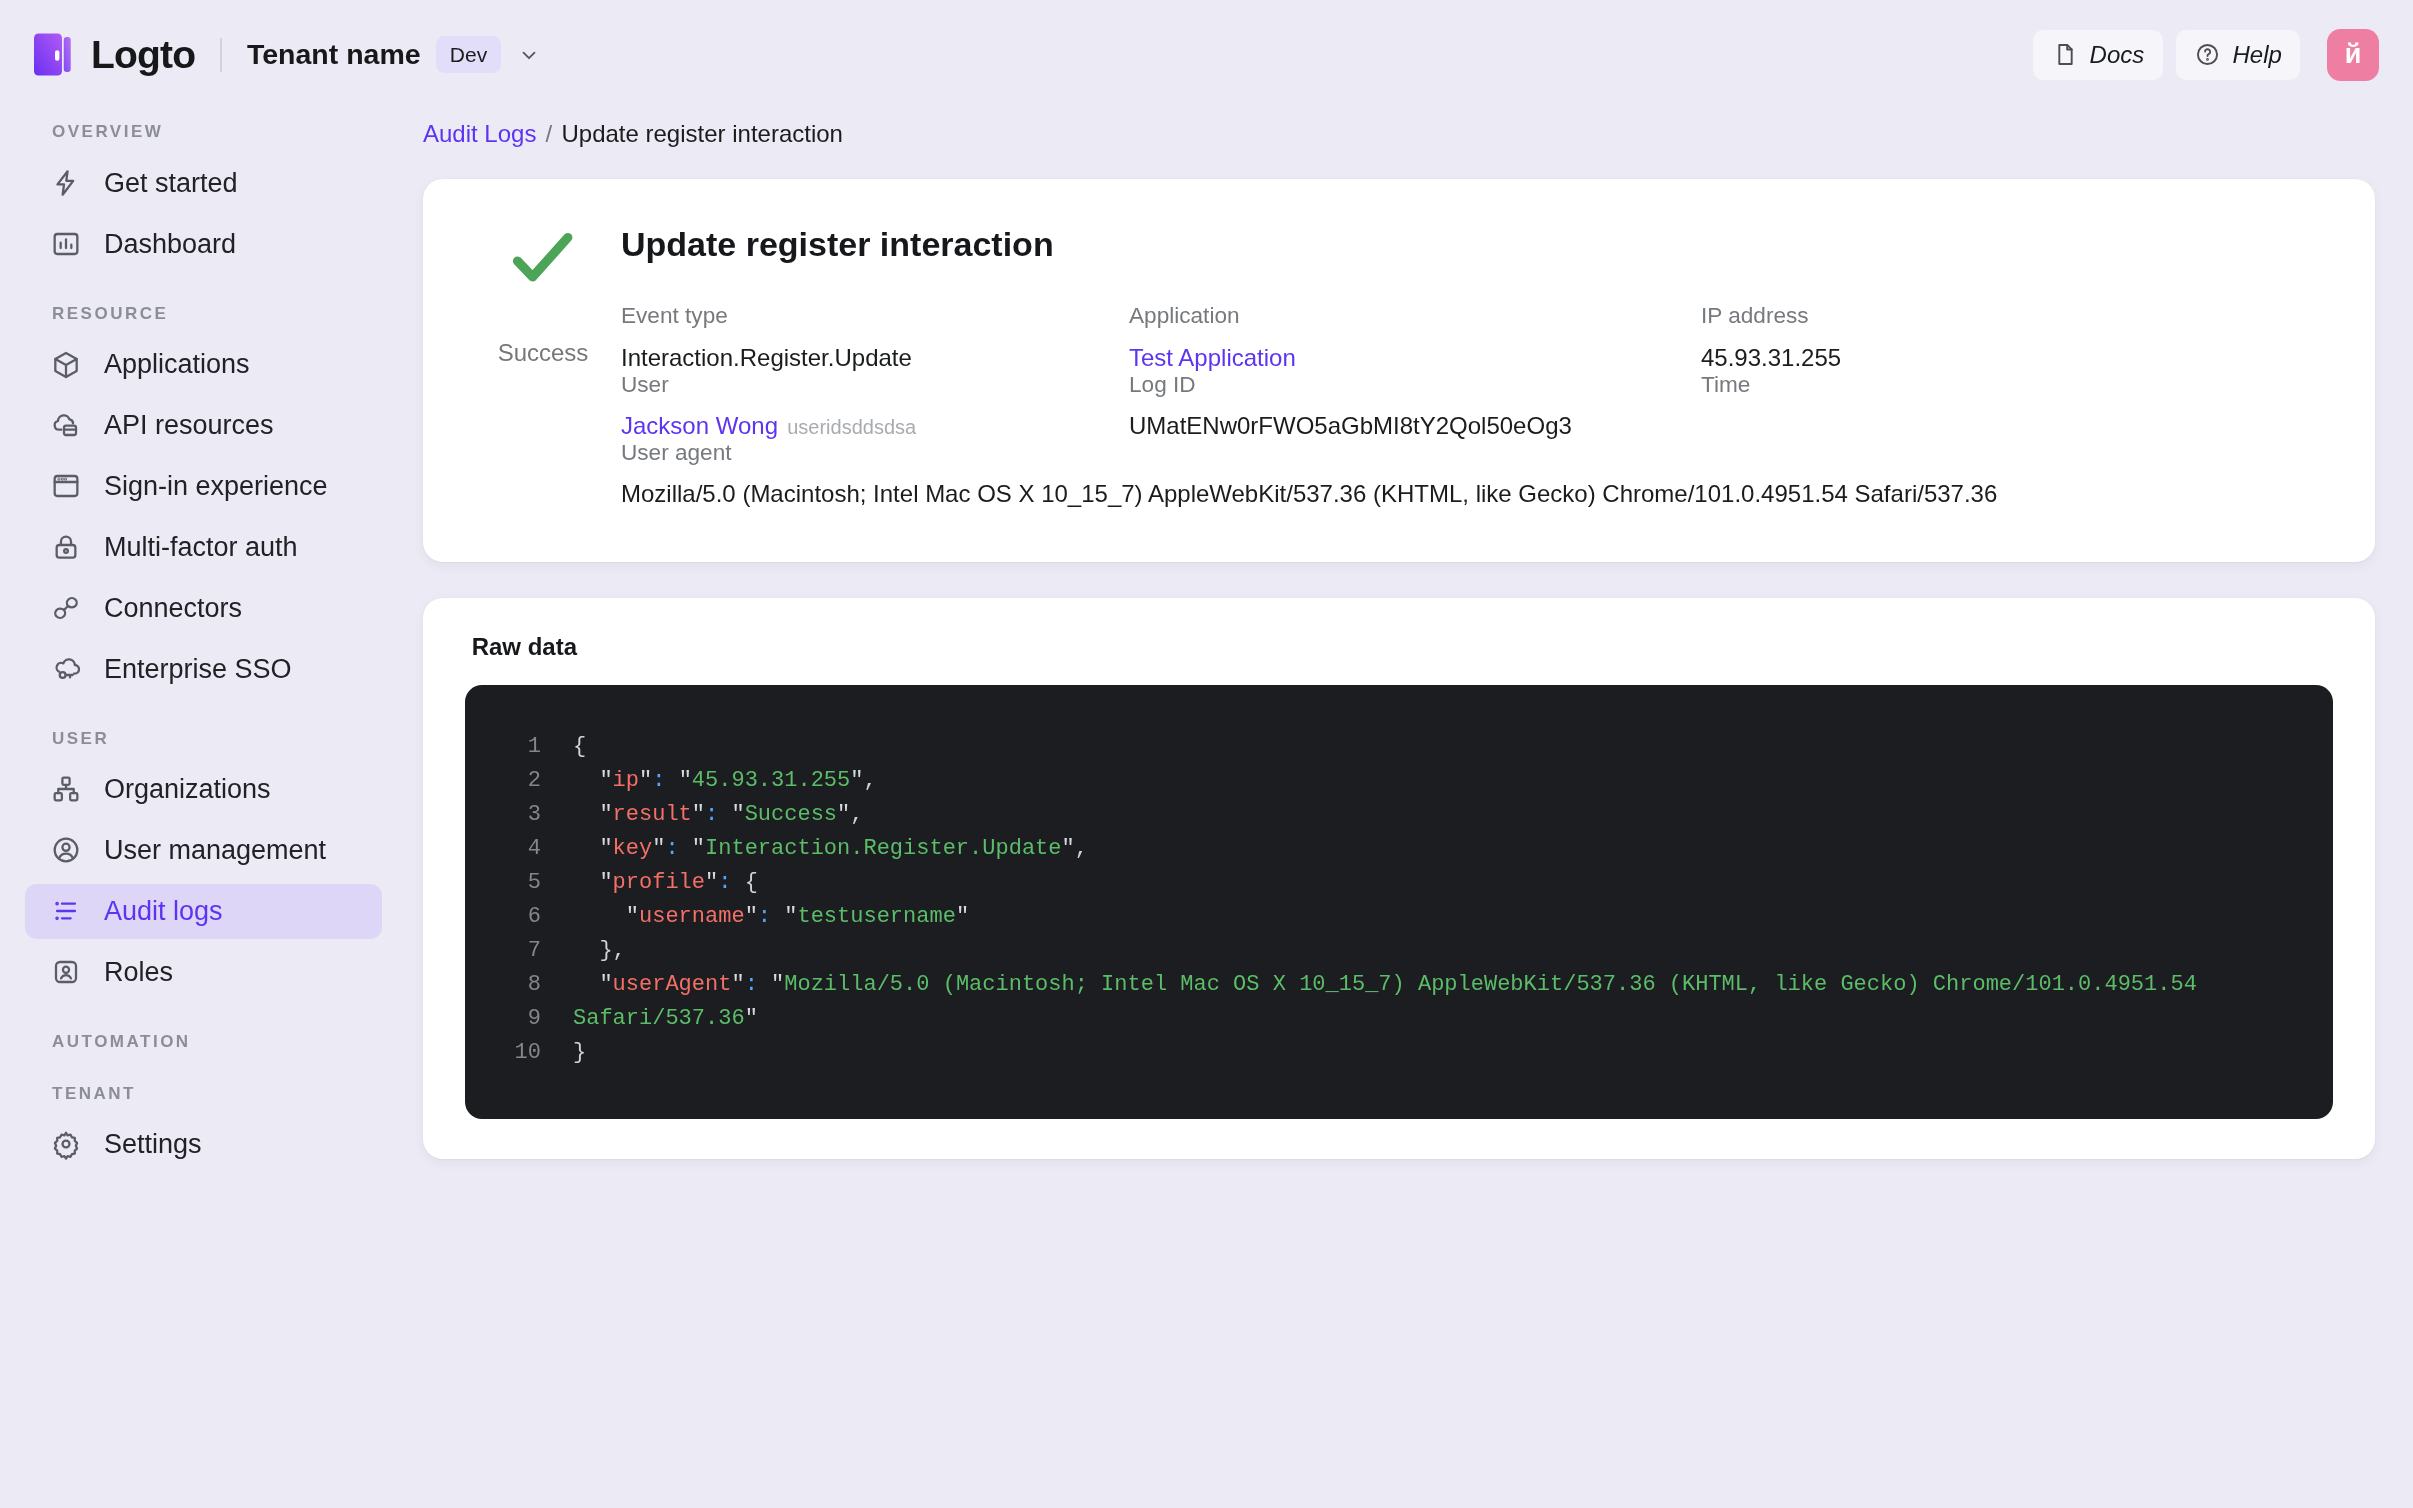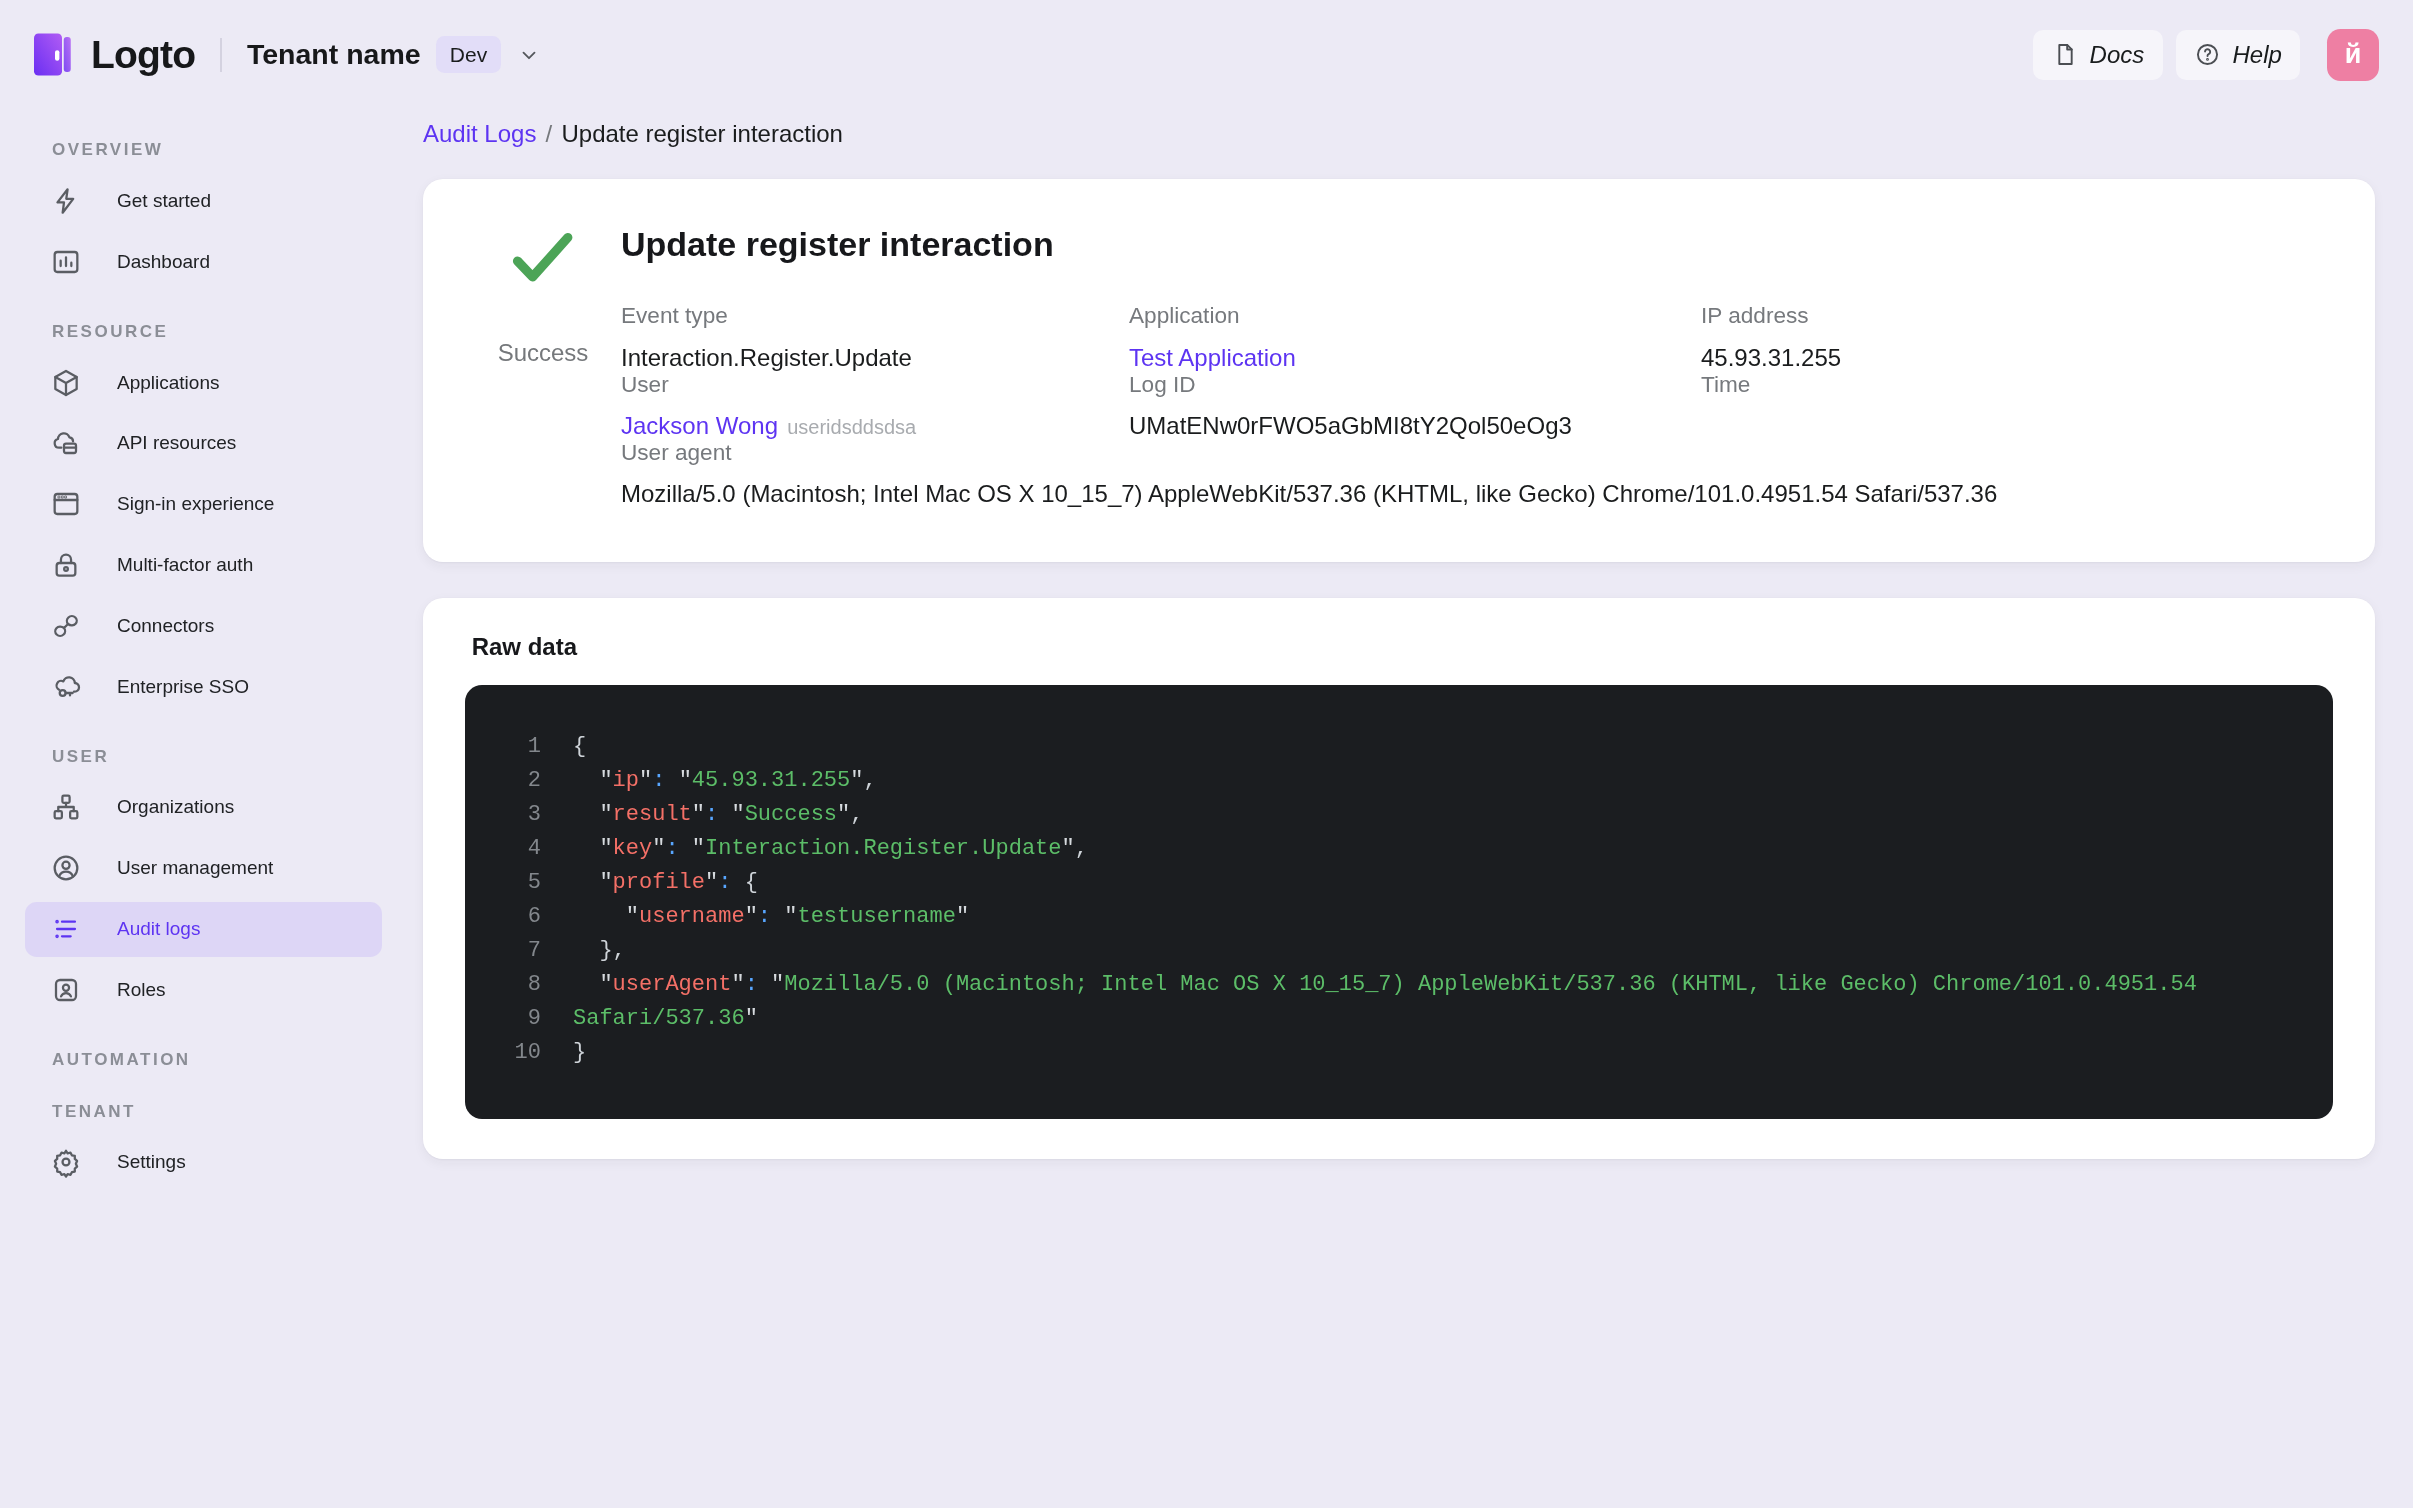--- a/index.html
+++ b/index.html
@@ -18,22 +18,22 @@
   .env-badge { margin-left:15px; background:#e2ddf8; border-radius:8.4px; padding:6.7px 14.2px; font-size:21px; font-weight:500; color:#1a1c1d; }
   .chev { margin-left:17px; }
   .tb-right { margin-left:auto; display:flex; align-items:center; gap:13.4px; }
   .tb-btn { display:flex; align-items:center; gap:11px; font-size:24px; color:#191c1d; padding:11px 18.4px; border-radius:10px; background:rgba(255,255,255,.5); cursor:pointer;font-style:italic; }
   .avatar { width:52px; height:52px; border-radius:13.4px; background:#ee7fa3; color:#fff; font-size:27px; font-weight:700; display:flex; align-items:center; justify-content:center; margin-left:13.4px; cursor:pointer; }
 
   
   .layout { flex:1; display:flex; min-height:0; }
   .sidebar { width:407px; flex:0 0 auto; padding:13.4px 0 0 25px; }
   .side-section-label { font-size:17px; font-weight:600; letter-spacing:2.5px; color:#8b8e96; margin:32px 0 13.4px 27px; }
-  .side-section:first-child .side-section-label { margin-top:18px; }
-  .side-item { width:357px; height:55px; border-radius:11.7px; display:flex; align-items:center; padding-left:25px; gap:35px; font-size:19px; color:#202225; cursor:pointer; margin-bottom:5.9px; }
+  .side-section:first-child .side-section-label { margin-top:0; }
+  .side-item { width:357px; height:55px; border-radius:11.7px; display:flex; align-items:center; padding-left:25px; gap:22px; font-size:27px; color:#202225; cursor:pointer; margin-bottom:5.9px; }
   .side-item svg { width:32px; height:32px; flex:0 0 auto; stroke:#5a5d63; fill:none; stroke-width:1.7; stroke-linecap:round; stroke-linejoin:round; }
   .side-item.active { background:#ddd6f6; color:#5d34f2; font-weight:500; }
   .side-item.active svg { stroke:#5d34f2; }
 
   main { flex:1; padding:0 38px 0 16px; min-width:0; }
   .breadcrumb { margin-top:6.7px; display:flex; align-items:center; gap:9.2px; font-size:24px; height:37px; }
   .bc-link { color:#5d34f2; cursor:pointer; }
   .bc-sep { color:#75787c; }
   .bc-cur { color:#1a1c1d; }
 

